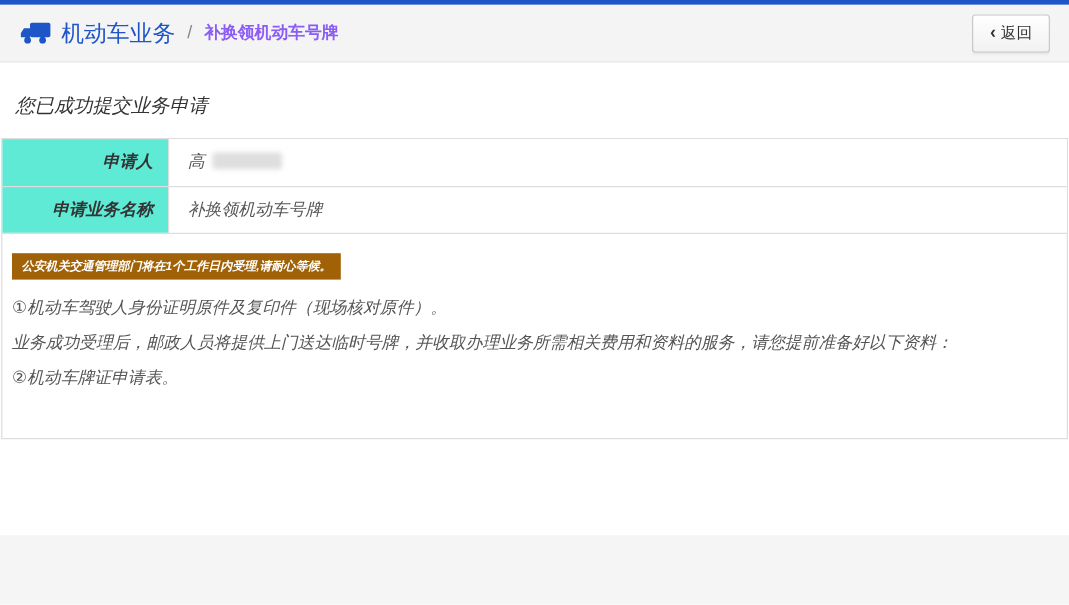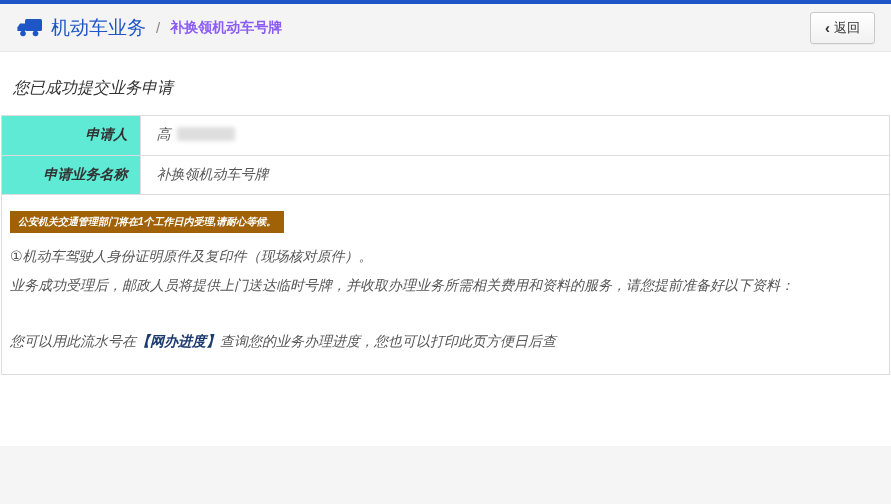--- a/index.html
+++ b/index.html
@@ -105,22 +105,22 @@
           <td class="label-cell">申请业务名称</td>
           <td class="value-cell">补换领机动车号牌</td>
         </tr>
       </tbody>
         </table>
 
       <div class="notice">
         <div class="alert-banner">公安机关交通管理部门将在1个工作日内受理,请耐心等候。</div>
         <p>①机动车驾驶人身份证明原件及复印件（现场核对原件）。</p>
         <p>业务成功受理后，邮政人员将提供上门送达临时号牌，并收取办理业务所需相关费用和资料的服务，请您提前准备好以下资料：</p>
+        <p>②机动车牌证申请表。</p>
         <div class="gap"></div>
-        <p><span>您可以用此流水号在</span><span class="progress-link">【网办进度】</span><span>查询您的业务办理进度，您也可以打印此页方便日后查</span></p>
       </div>
     </div>
   </div>
 
   <div class="footer">
     
   </div>
 </div>
 
 </body></html>

